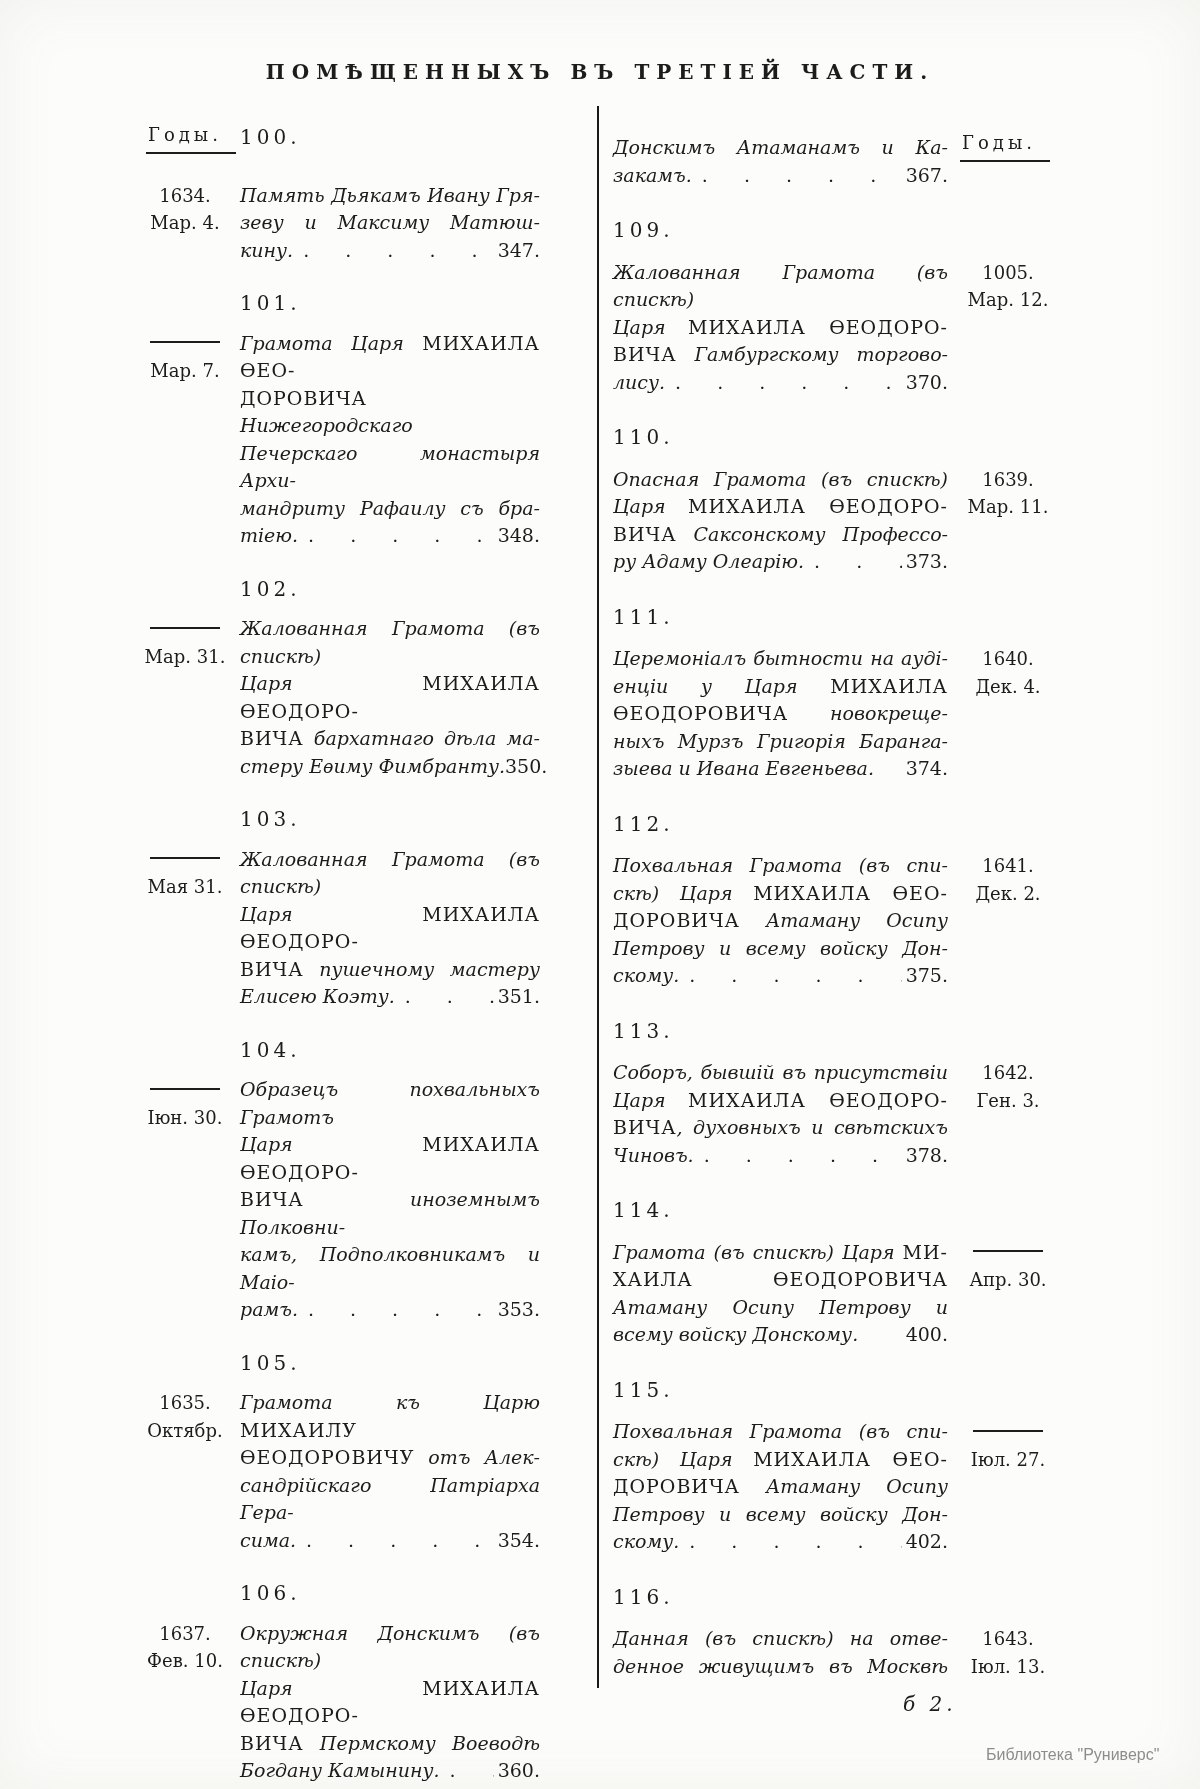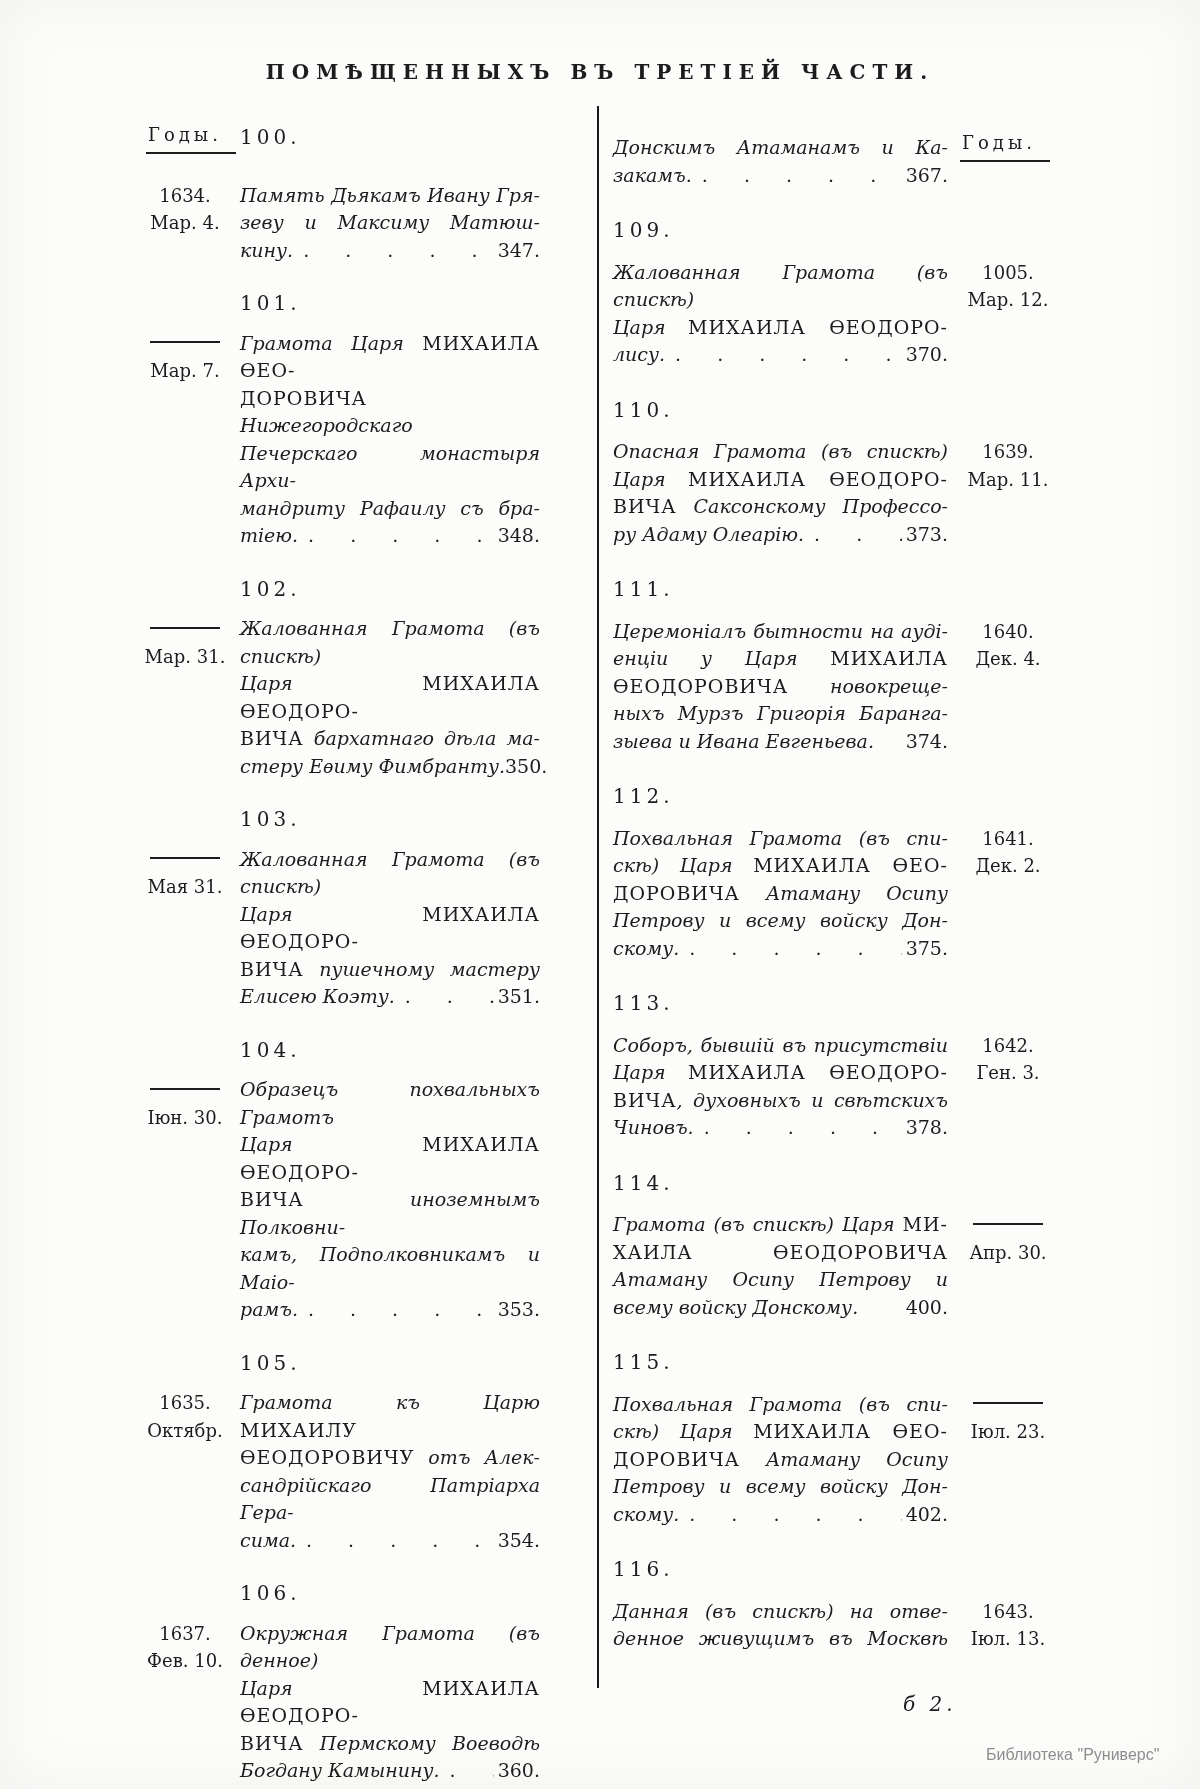--- a/index.html
+++ b/index.html
@@ -168,21 +168,21 @@
             <span class="dots">. . . . . . . . . . . . . . </span>
             <span class="pageref">354.</span>
           </div>
         </div>
         <div class="entry-number">106.</div>
         <div class="entry">
           <div class="dates">
             <div class="date-line">1637.</div>
             <div class="date-line">Фев. 10.</div>
           </div>
-          <div class="line">Окружная Грамота (въ денное)</div>
+          <div class="line">Окружная Донскимъ (въ спискѣ)</div>
           <div class="line">Царя <span class="caps">МИХАИЛА ѲЕОДОРО-</span></div>
           <div class="line"><span class="caps">ВИЧА</span> Пермскому Воеводѣ</div>
           <div class="line-flex">
             <span class="t">Богдану Камынину.</span>
             <span class="dots">. . . . . . . . . . . . . . </span>
             <span class="pageref">360.</span>
           </div>
         </div>
       </div>
   </div>
@@ -203,20 +203,21 @@
           </div>
         </div>
         <div class="entry-number">109.</div>
         <div class="entry">
           <div class="dates">
             <div class="date-line">1005.</div>
             <div class="date-line">Мар. 12.</div>
           </div>
           <div class="line">Жалованная Грамота (въ спискѣ)</div>
           <div class="line">Царя <span class="caps">МИХАИЛА ѲЕОДОРО-</span></div>
+          <div class="line"><span class="caps">ВИЧА</span> Гамбургскому торгово-</div>
           <div class="line-flex">
             <span class="t">лису.</span>
             <span class="dots">. . . . . . . . . . . . . . </span>
             <span class="pageref">370.</span>
           </div>
         </div>
         <div class="entry-number">110.</div>
         <div class="entry">
           <div class="dates">
             <div class="date-line">1639.</div>
@@ -288,21 +289,21 @@
           <div class="line">Атаману Осипу Петрову и</div>
           <div class="line-flex">
             <span class="t">всему войску Донскому.</span>
             <span class="pageref">400.</span>
           </div>
         </div>
         <div class="entry-number">115.</div>
         <div class="entry">
           <div class="dates">
             <div class="date-line"><span class="dash"></span></div>
-            <div class="date-line">Іюл. 23.</div>
+            <div class="date-line">Іюл. 27.</div>
           </div>
           <div class="line">Похвальная Грамота (въ спи-</div>
           <div class="line">скѣ) Царя <span class="caps">МИХАИЛА ѲЕО-</span></div>
           <div class="line"><span class="caps">ДОРОВИЧА</span> Атаману Осипу</div>
           <div class="line">Петрову и всему войску Дон-</div>
           <div class="line-flex">
             <span class="t">скому.</span>
             <span class="dots">. . . . . . . . . . . . . . </span>
             <span class="pageref">402.</span>
           </div>

